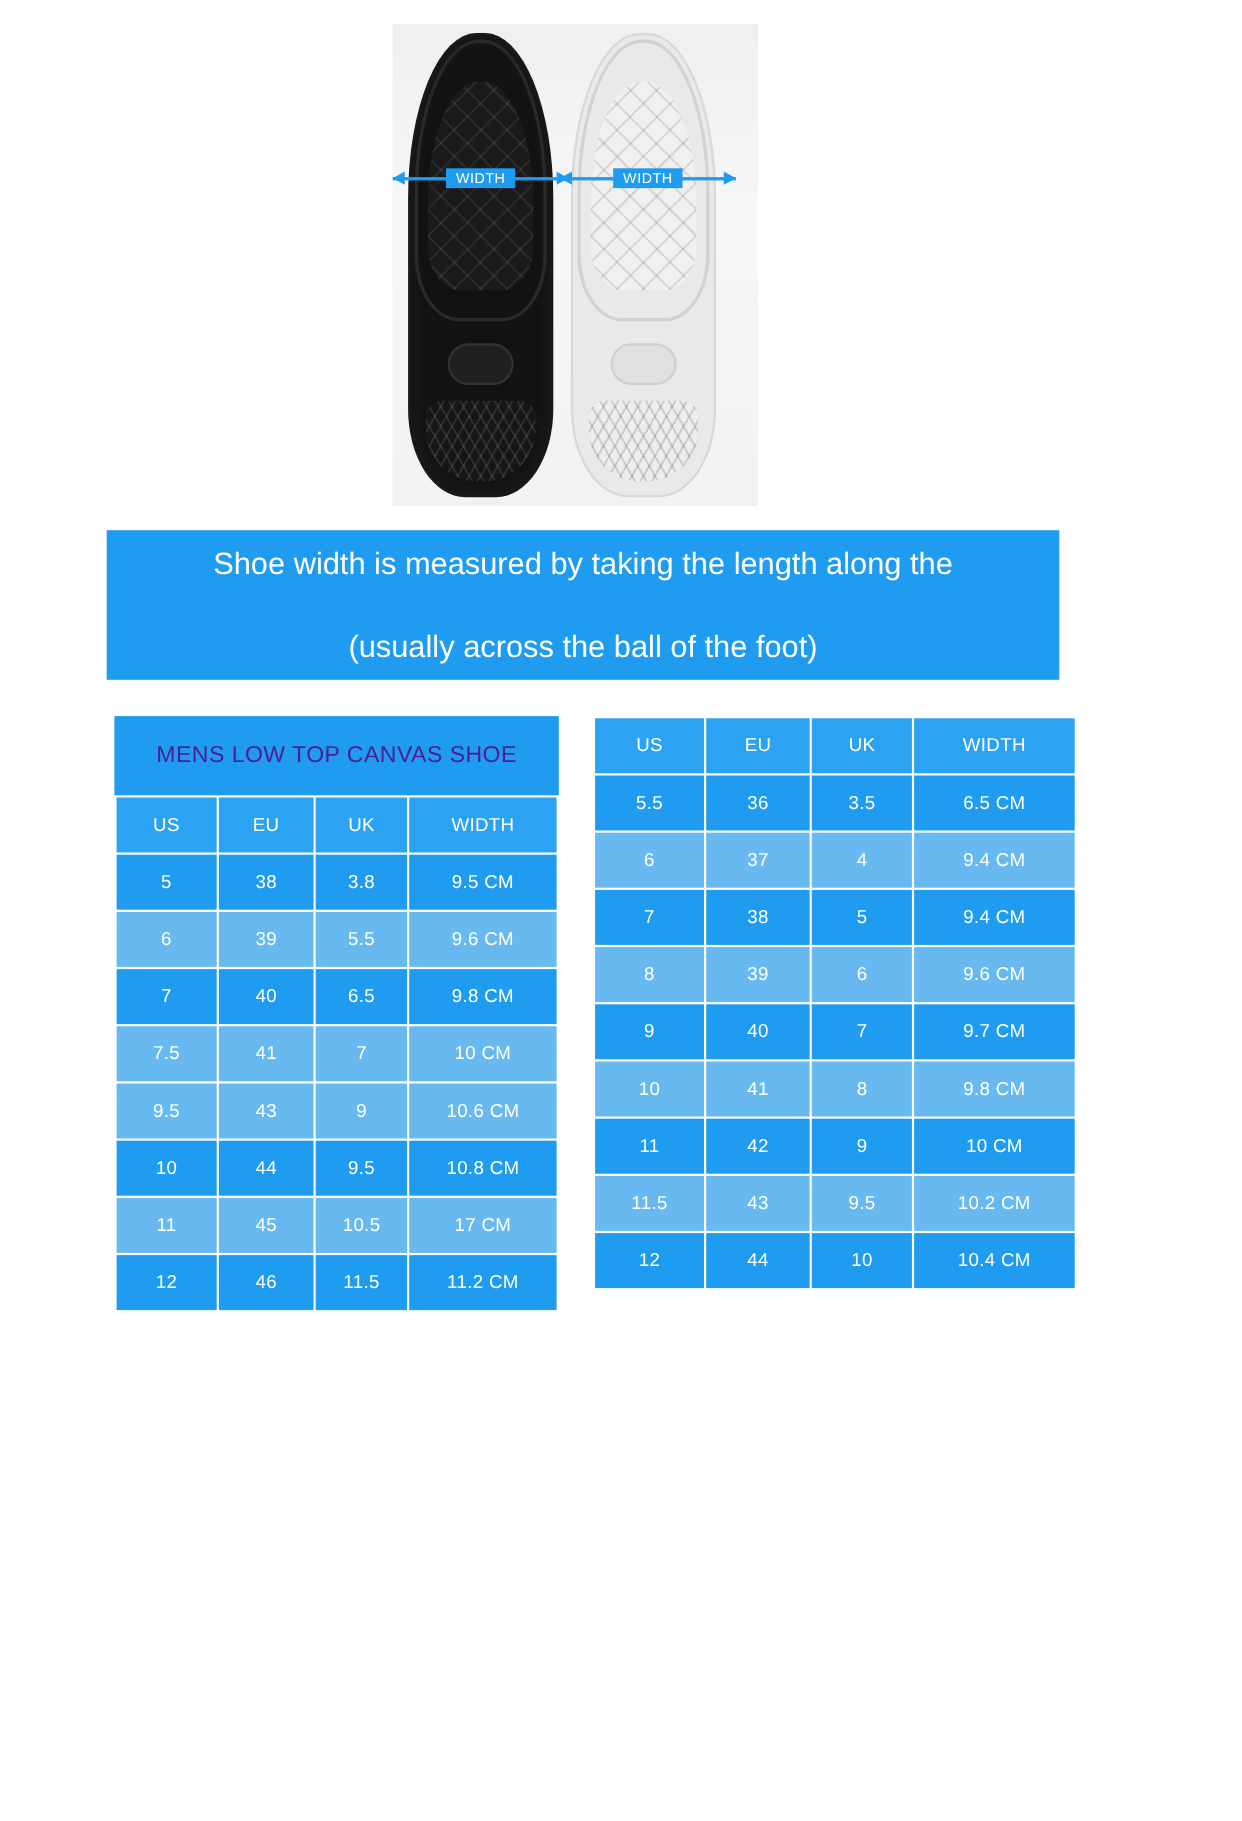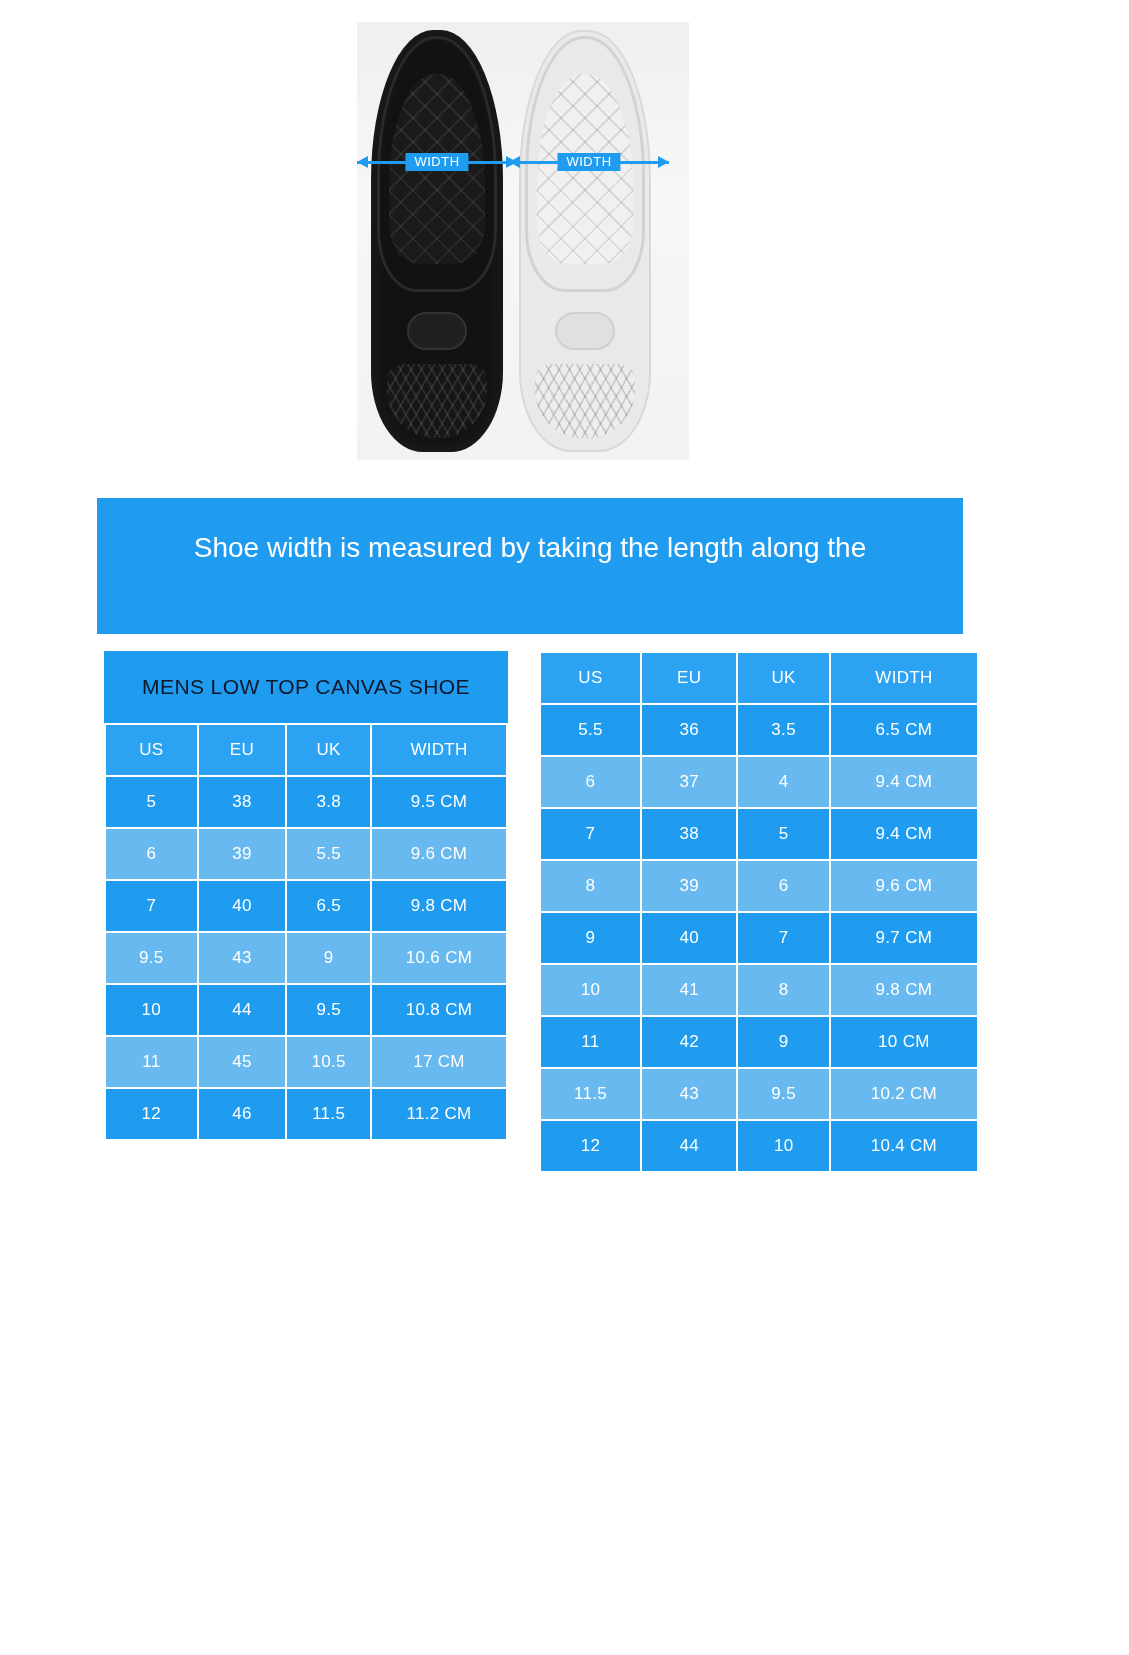--- a/index.html
+++ b/index.html
@@ -165,21 +165,21 @@
     letter-spacing: 0.5px;
     padding: 2px 9px;
     white-space: nowrap;
     line-height: 1.15;
   }
 
   
   .banner {
     position: absolute;
     left: 97px;
-    top: 498px;
+    top: 482px;
     width: 866px;
     height: 136px;
     background: #1f9cf0;
     display: flex;
     align-items: center;
     justify-content: center;
     text-align: center;
   }
   .banner p {
     margin: 0;
@@ -204,21 +204,21 @@
   .size-table.womens { width: 440px; }
 
   .tbl-title {
     background: #1f9cf0;
     height: 72px;
     display: flex;
     align-items: center;
     justify-content: center;
     font-size: 21px;
     letter-spacing: 0.4px;
-    color: #0f172a;
+    color: #4c1d95;
   }
   table {
     width: 100%;
     border-collapse: separate;
     border-spacing: 2px 2px;
     table-layout: fixed;
   }
   table td, table th {
     height: 48px;
     text-align: center;
@@ -269,20 +269,21 @@
       <span class="width-tag">WIDTH</span>
     </div>
 
   </div>
 </div>
 
 <div class="banner">
   <p>
     <span>Shoe width is measured by taking the length along the</span><br>
     <br>
+    <span>(usually across the ball of the foot)</span>
   </p>
 </div>
 
 <div class="tables">
 
   <div class="size-table mens">
     <div class="tbl-title">MENS LOW TOP CANVAS SHOE</div>
     <table>
       <colgroup>
         <col class="c-us">
@@ -311,20 +312,26 @@
           <td>5.5</td>
           <td>9.6 CM</td>
         </tr>
         <tr class="odd">
           <td>7</td>
           <td>40</td>
           <td>6.5</td>
           <td>9.8 CM</td>
         </tr>
         <tr class="even">
+          <td>7.5</td>
+          <td>41</td>
+          <td>7</td>
+          <td>10 CM</td>
+        </tr>
+        <tr class="even">
           <td>9.5</td>
           <td>43</td>
           <td>9</td>
           <td>10.6 CM</td>
         </tr>
         <tr class="odd">
           <td>10</td>
           <td>44</td>
           <td>9.5</td>
           <td>10.8 CM</td>

